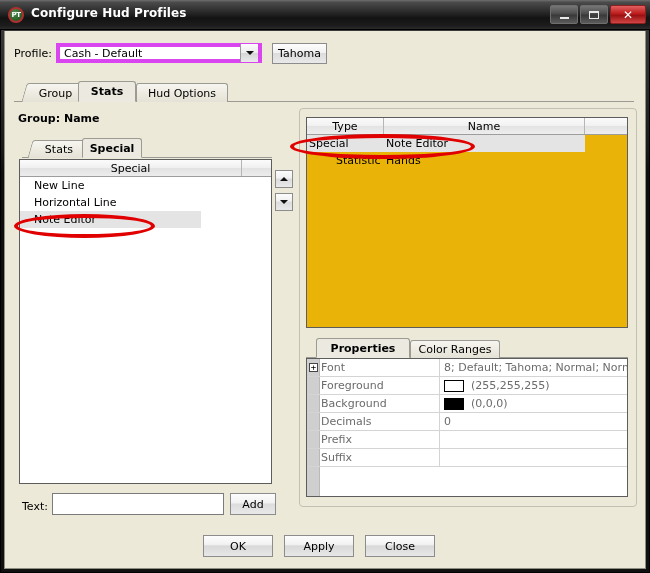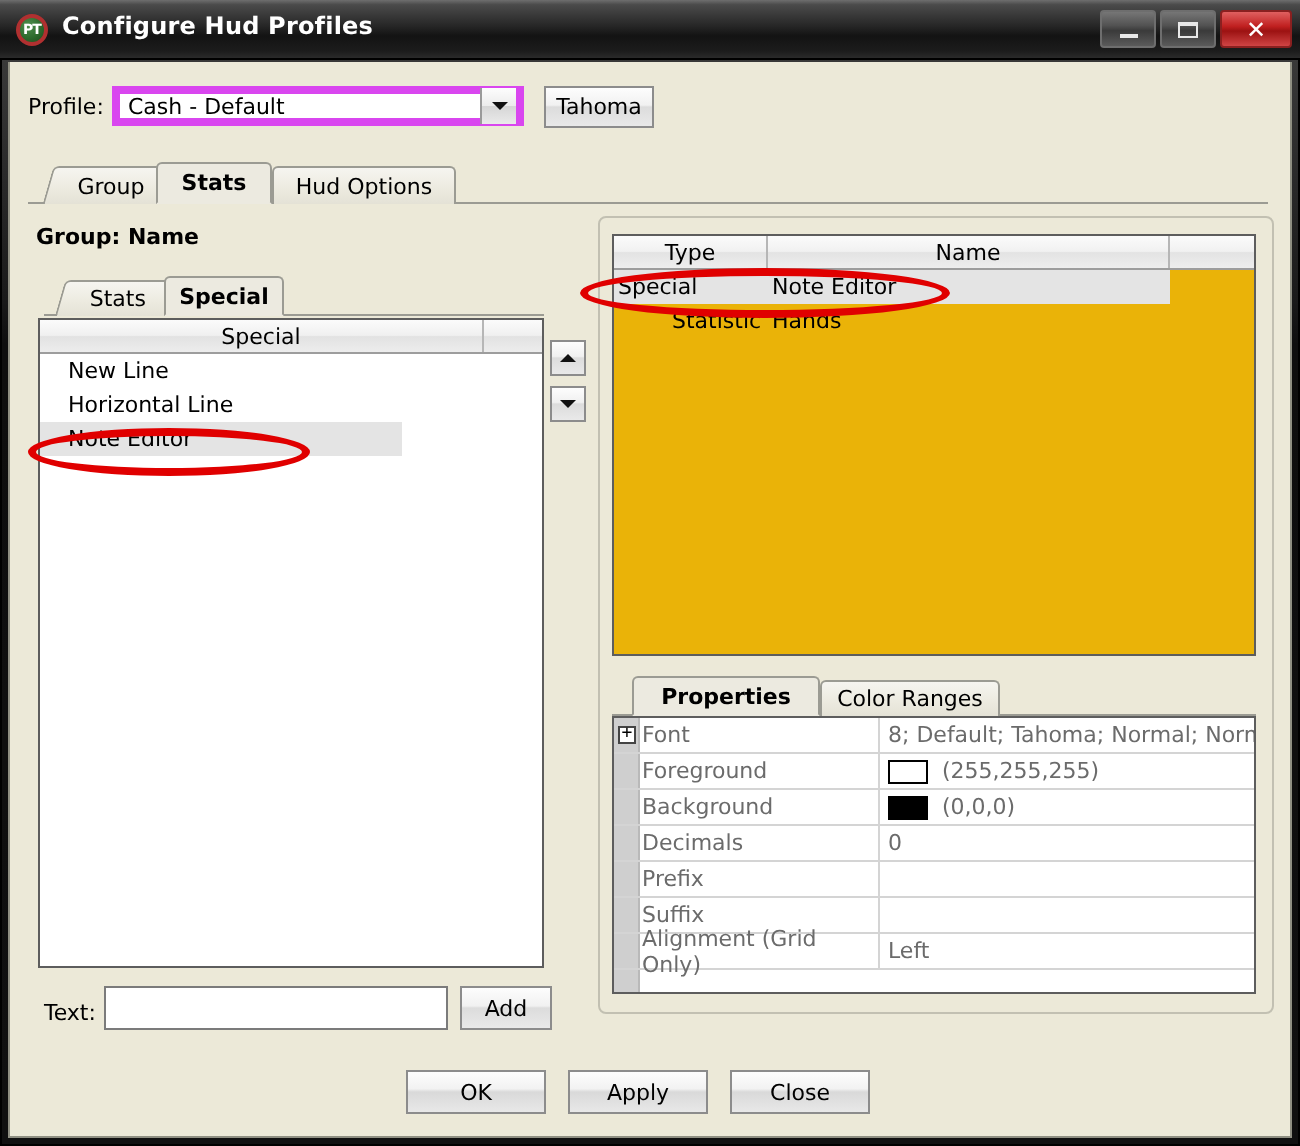--- a/index.html
+++ b/index.html
@@ -571,24 +571,20 @@
     <div class="pg-row">
       <div class="pg-name has-gutter">Prefix</div>
       <div class="pg-value"></div>
     </div>
 
     <div class="pg-row">
       <div class="pg-name has-gutter">Suffix</div>
       <div class="pg-value"></div>
     </div>
 
-    <div class="pg-row">
-      <div class="pg-name has-gutter">Alignment (Grid Only)</div>
-      <div class="pg-value">Left</div>
-    </div>
   </div>
 
   <div class="dlg-btn" style="left:203px;text-align:center;">OK</div>
   <div class="dlg-btn" style="left:365px;">Close</div>
   <div class="dlg-btn" style="left:284px;">Apply</div>
 
   <div class="ellipse" style="left:14px;top:214px;width:141px;height:24px;"></div>
   <div class="ellipse" style="left:290px;top:134px;width:185px;height:25px;"></div>
 
 </div>

